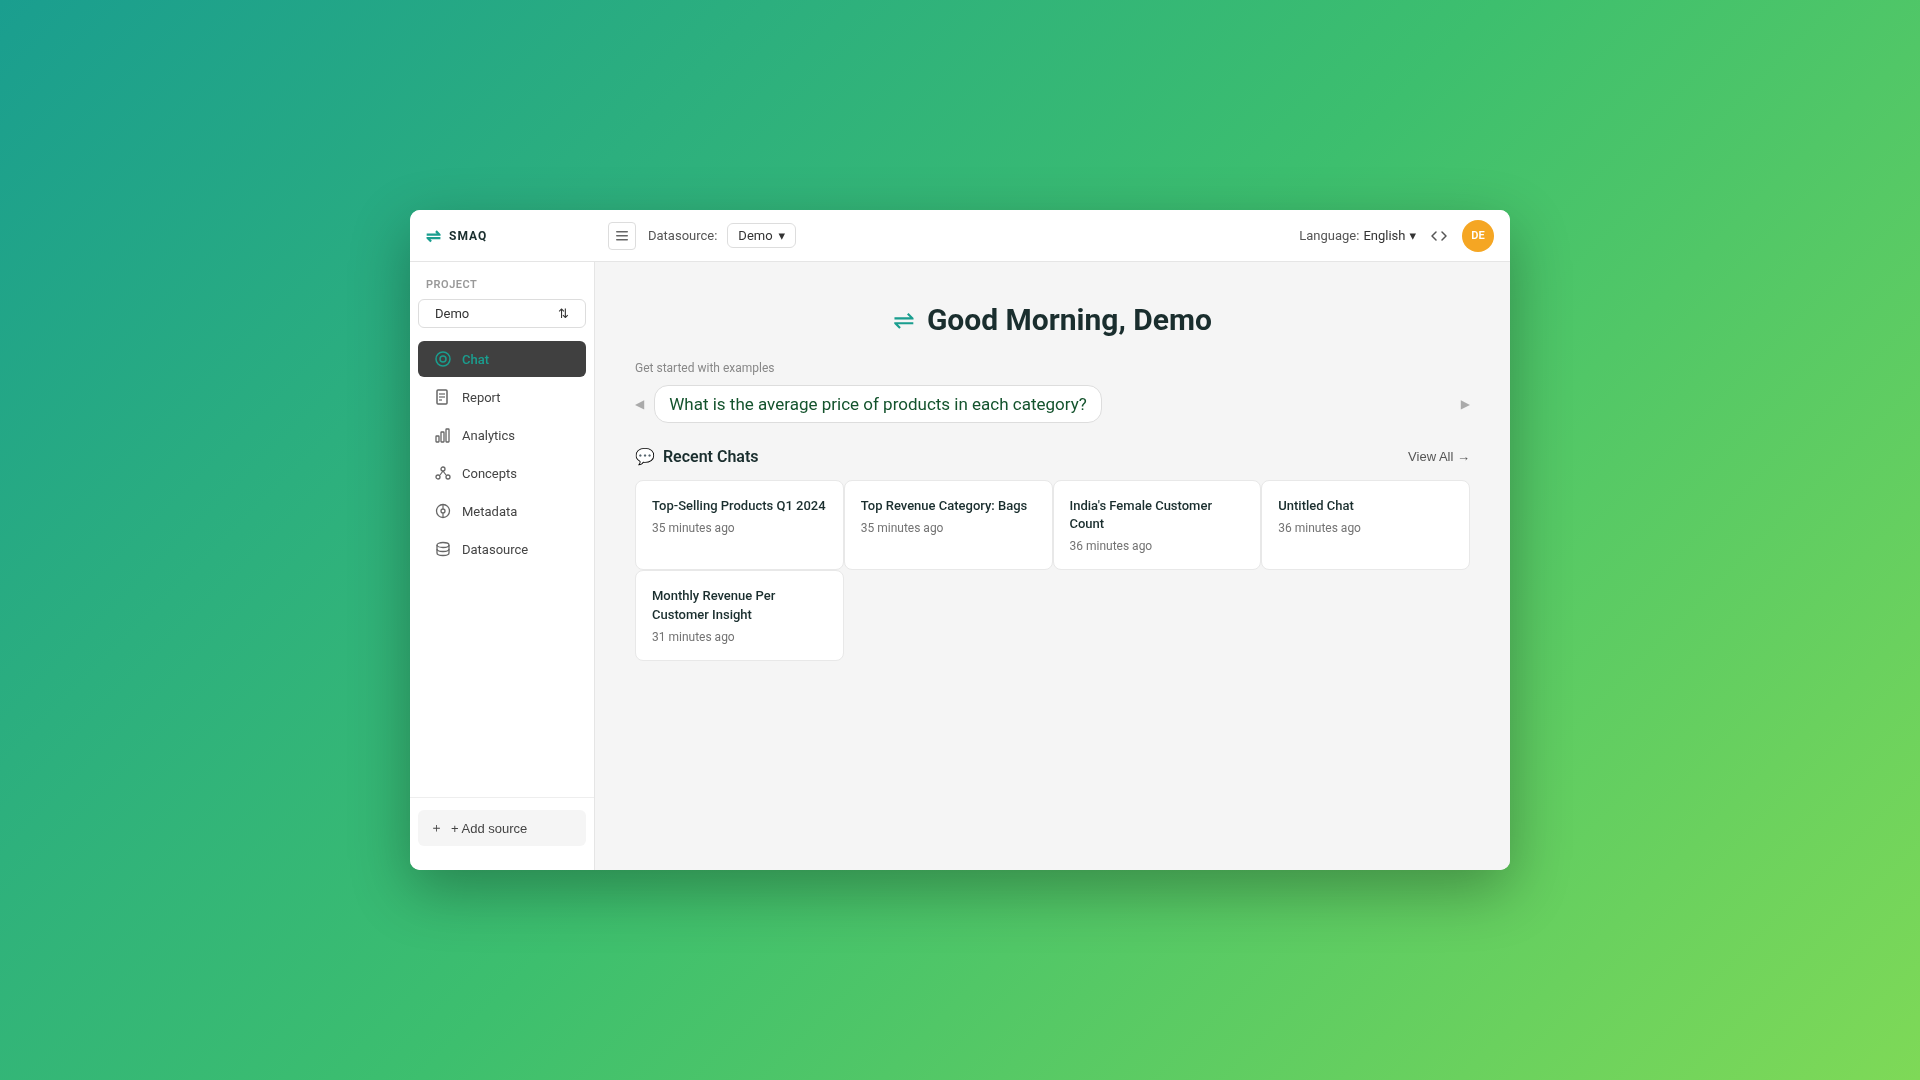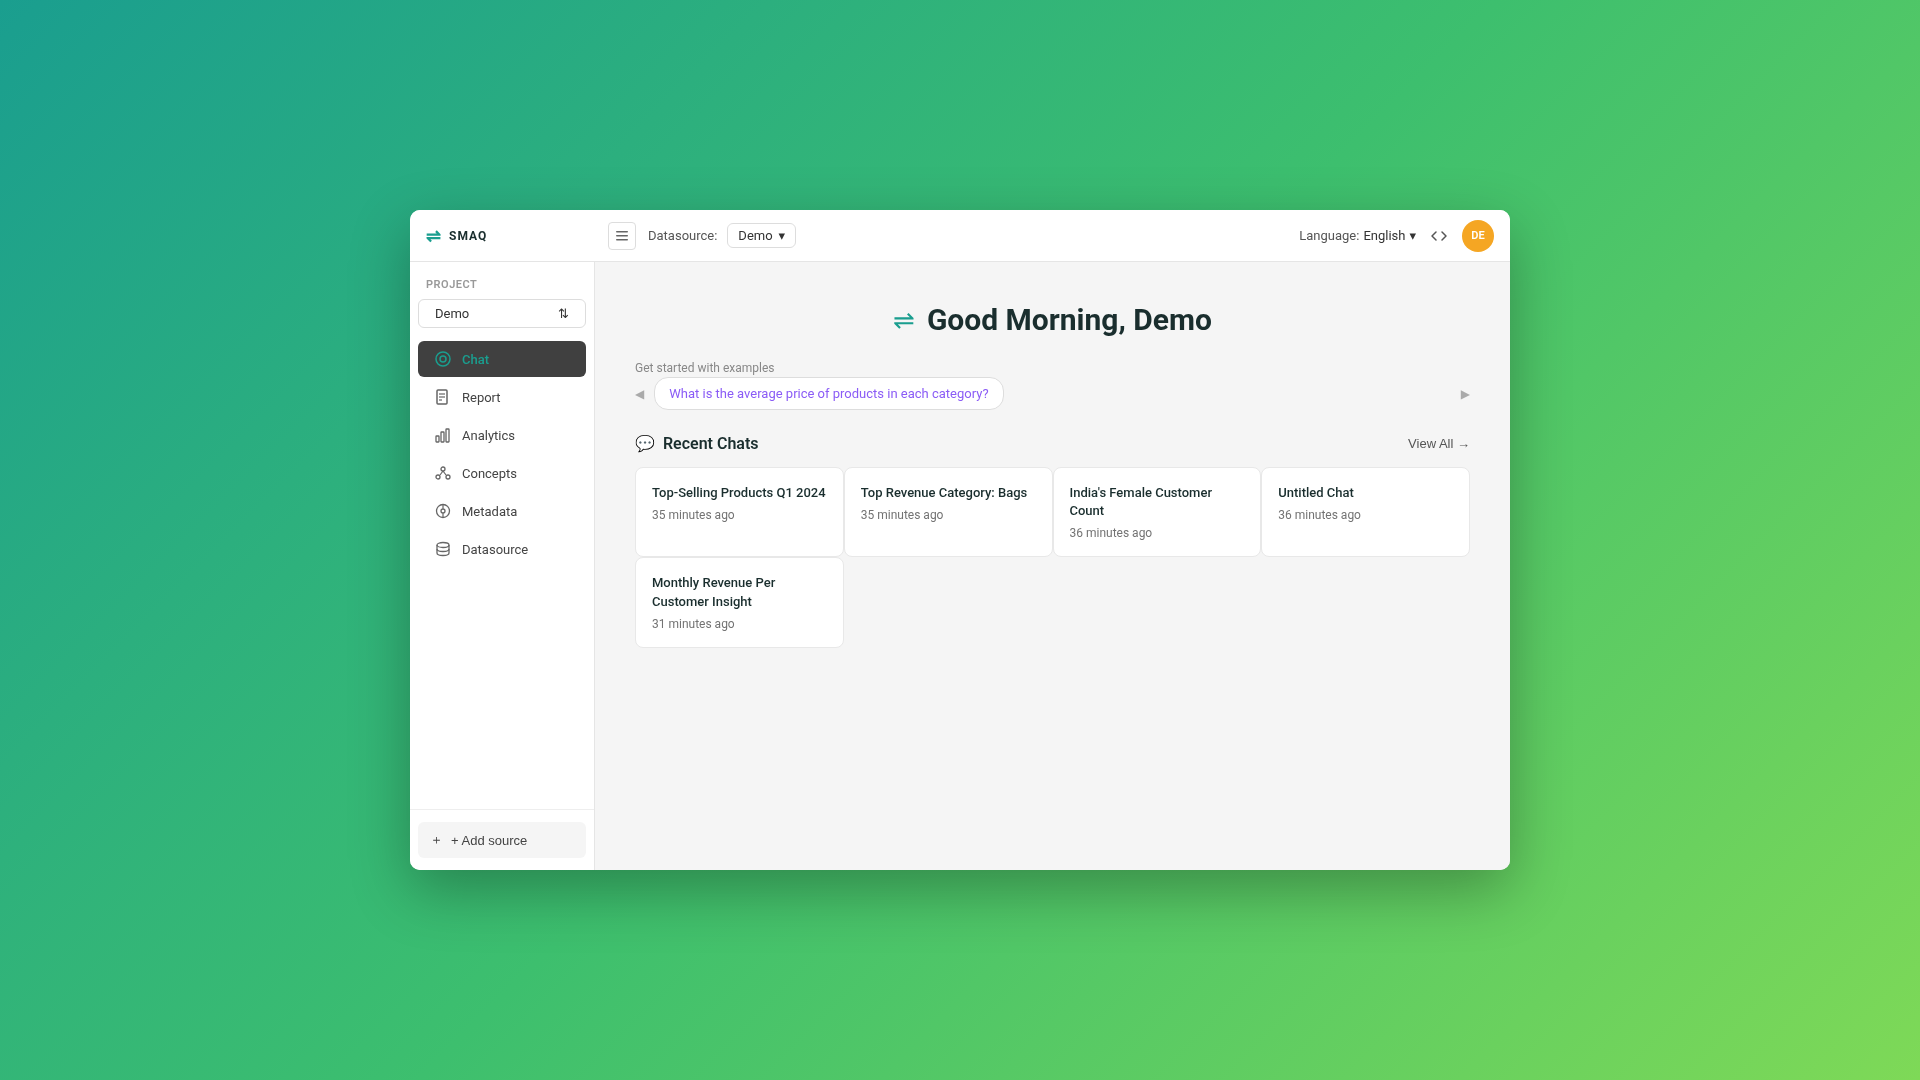--- a/index.html
+++ b/index.html
@@ -149,21 +149,21 @@
       overflow: hidden;
     }
 
     
     .sidebar {
       width: 185px;
       background: #ffffff;
       border-right: 1px solid #e5e5e5;
       display: flex;
       flex-direction: column;
-      padding: 16px 0 0 0;
+      padding: 16px 0 12px 0;
       flex-shrink: 0;
     }
 
     .sidebar-section-label {
       font-size: 11px;
       font-weight: 600;
       color: #999;
       text-transform: uppercase;
       padding: 0 16px 8px 16px;
       letter-spacing: 0.5px;
@@ -295,21 +295,21 @@
 
     .separator {
       border: none;
       border-top: 1px solid #eee;
       margin: 10px 0 8px 0;
     }
 
     .examples-label {
       font-size: 12px;
       color: #888;
-      margin-bottom: 2px;
+      margin-bottom: 10px;
     }
 
     
     .examples-scroll {
       display: flex;
       align-items: center;
       gap: 10px;
       overflow: hidden;
       margin-bottom: 24px;
     }
@@ -325,22 +325,22 @@
       display: flex;
       gap: 10px;
       overflow: hidden;
       flex: 1;
     }
 
     .example-chip {
       border: 1px solid #ddd;
       border-radius: 14px;
       padding: 8px 14px;
-      font-size: 13px;
-      color: #8b5cf6;
+      font-size: 17px;
+      color: #14532d;
       cursor: pointer;
       white-space: nowrap;
       background: #fff;
       flex-shrink: 0;
     }
 
     
     .recent-chats-header {
       display: flex;
       align-items: center;

